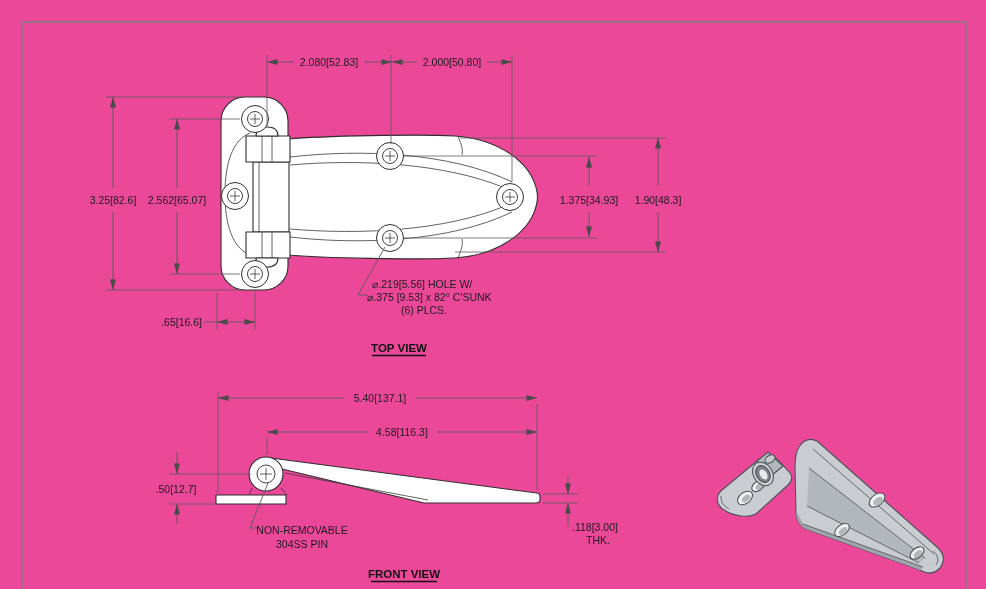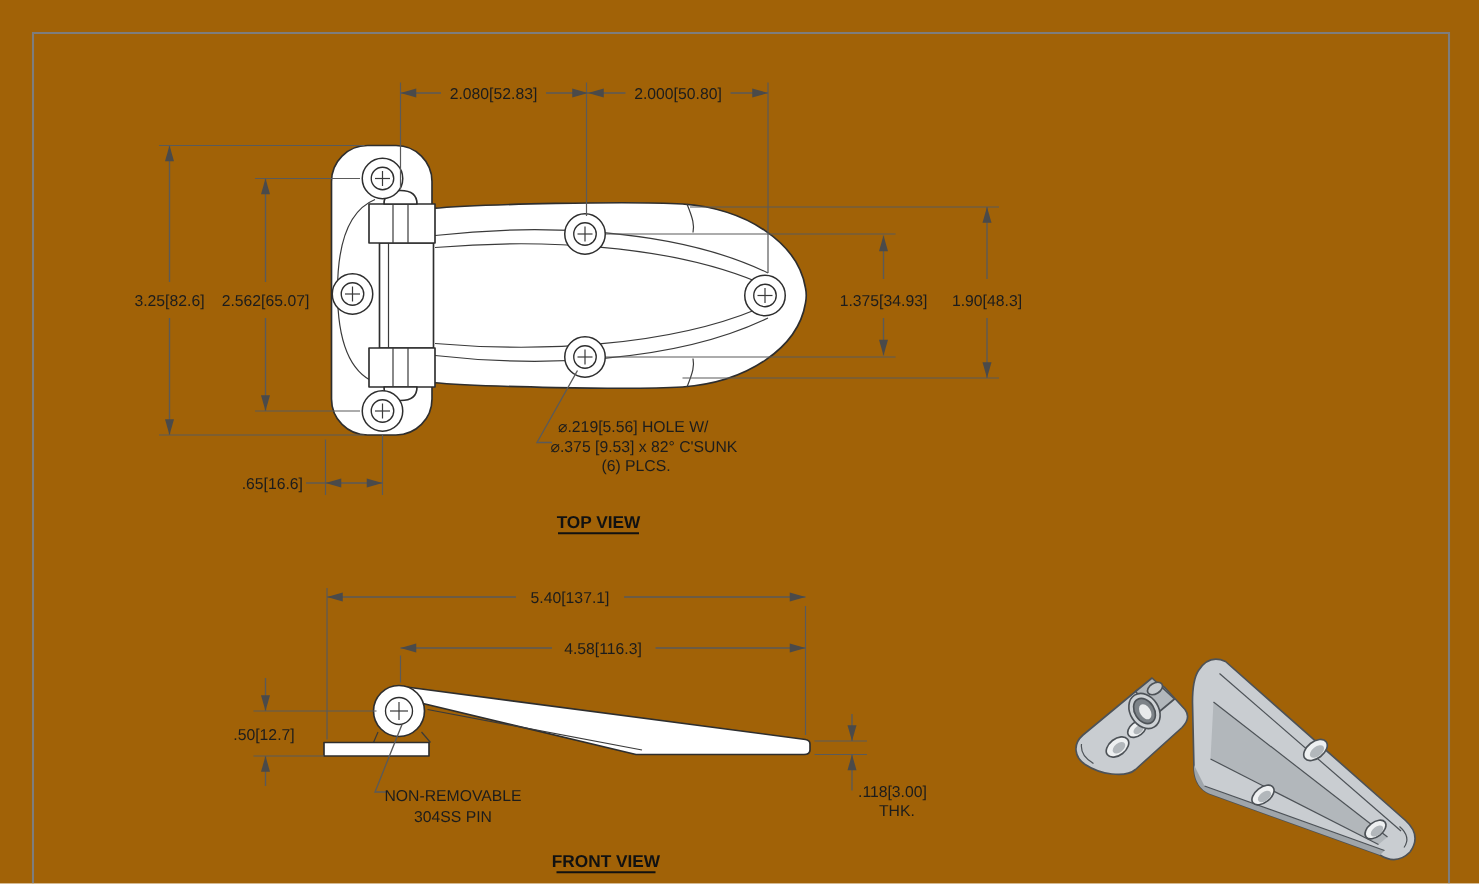--- a/index.html
+++ b/index.html
@@ -1,16 +1,16 @@
 <!DOCTYPE html>
 <html><head>
 <meta charset="utf-8">
 <style>
   html,body{margin:0;padding:0;background:#ffffff;}
-  .stage{position:relative;width:986px;height:589px;background:#a16207;overflow:hidden;
+  .stage{position:relative;width:986px;height:589px;background:#ec4899;overflow:hidden;
          font-family:"Liberation Sans",sans-serif;}
   svg{display:block;}
   .border{fill:none;stroke:#7d7d7d;stroke-width:1.4;}
   
   .po{fill:#ffffff;stroke:#2e2e2e;stroke-width:1.1;stroke-linejoin:round;}
   .pd{fill:none;stroke:#3a3a3a;stroke-width:.8;}
   .hole-o{fill:#ffffff;stroke:#2e2e2e;stroke-width:1;}
   .hole-i{fill:#ffffff;stroke:#2e2e2e;stroke-width:.9;}
   .cross{stroke:#3a3a3a;stroke-width:.8;}
   

